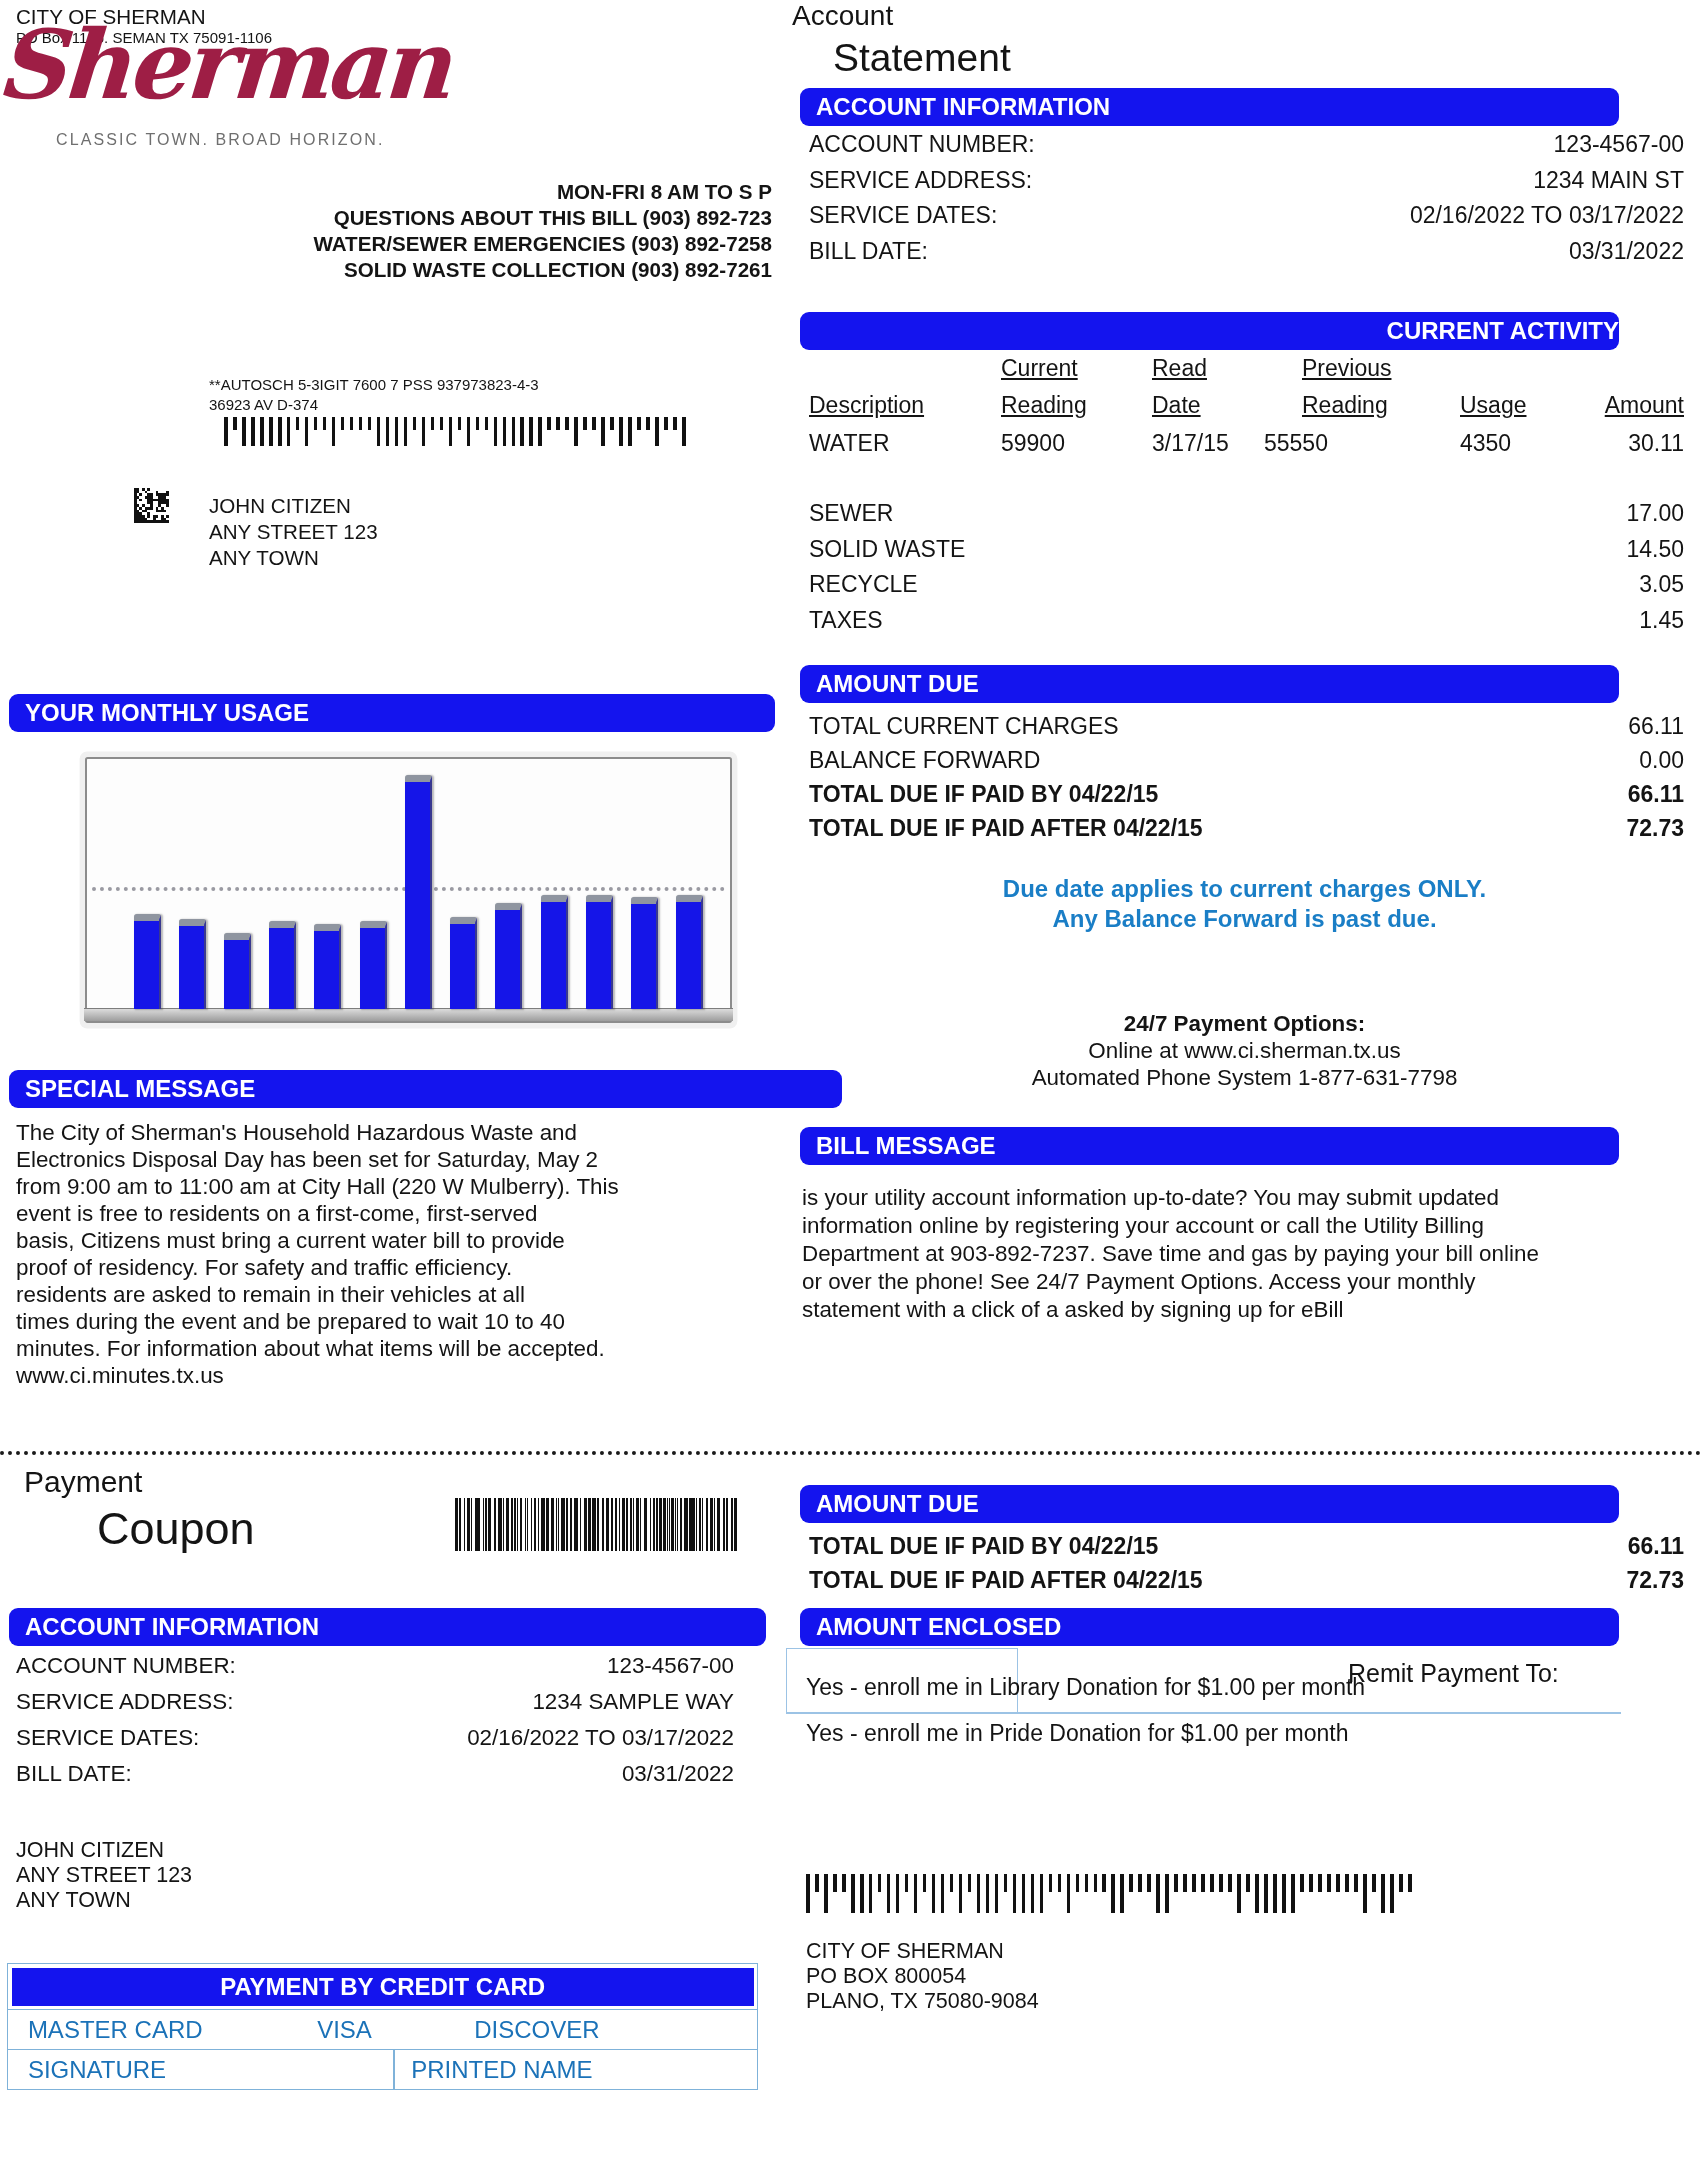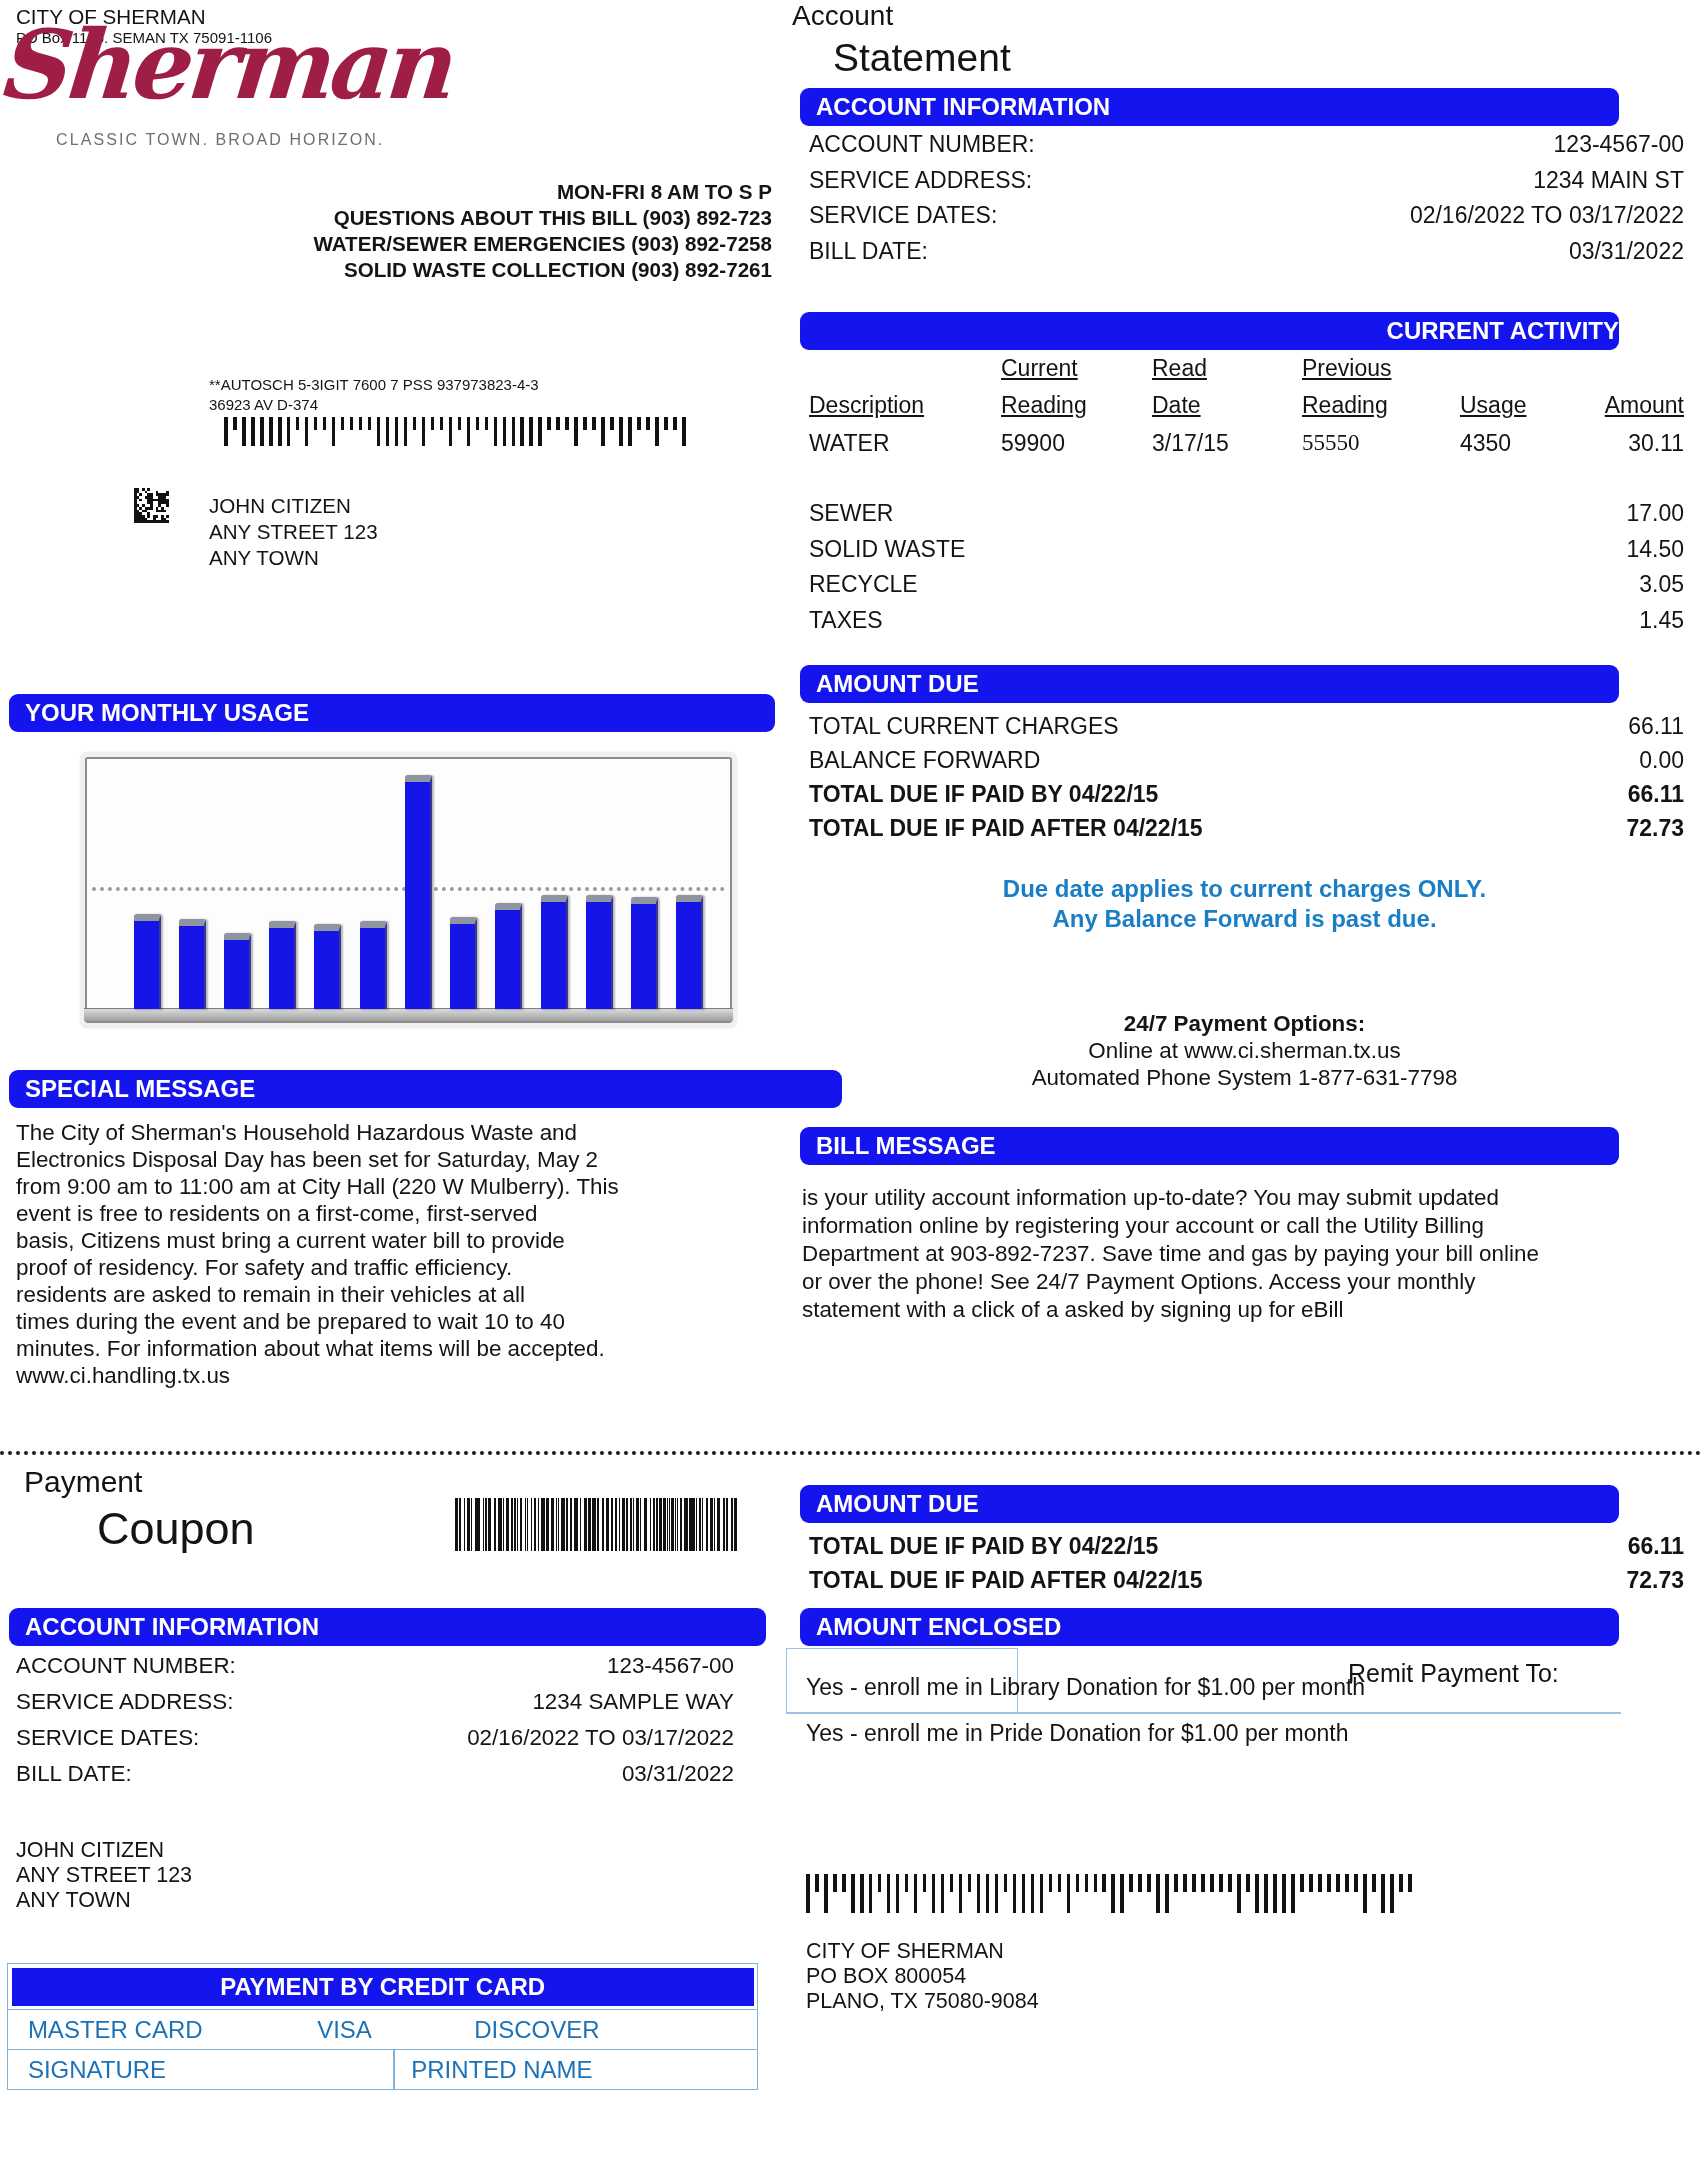--- a/index.html
+++ b/index.html
@@ -324,21 +324,21 @@
   <span class="abs u" style="left:809px;top:392px;font-size:23px;">Description</span>
   <span class="abs u" style="left:1001px;top:392px;font-size:23px;">Reading</span>
   <span class="abs u" style="left:1152px;top:392px;font-size:23px;">Date</span>
   <span class="abs u" style="left:1302px;top:392px;font-size:23px;">Reading</span>
   <span class="abs u" style="left:1460px;top:392px;font-size:23px;">Usage</span>
   <span class="abs u" style="right:18px;top:392px;font-size:23px;">Amount</span>
 
   <span class="abs" style="left:809px;top:430px;font-size:23px;">WATER</span>
   <span class="abs" style="left:1001px;top:430px;font-size:23px;">59900</span>
   <span class="abs" style="left:1152px;top:430px;font-size:23px;">3/17/15</span>
-  <span class="abs" style="left:1302px;top:430px;font-size:23px;font-family:Liberation Serif, serif;">55550</span>
+  <span class="abs" style="left:1264px;top:430px;font-size:23px;">55550</span>
   <span class="abs" style="left:1460px;top:430px;font-size:23px;">4350</span>
   <span class="abs" style="right:18px;top:430px;font-size:23px;">30.11</span>
 
   <span class="abs" style="left:809px;top:500px;font-size:23px;">SEWER</span>
   <span class="abs" style="right:18px;top:500px;font-size:23px;">17.00</span>
   <span class="abs" style="left:809px;top:536px;font-size:23px;">SOLID WASTE</span>
   <span class="abs" style="right:18px;top:536px;font-size:23px;">14.50</span>
   <span class="abs" style="left:809px;top:571px;font-size:23px;">RECYCLE</span>
   <span class="abs" style="right:18px;top:571px;font-size:23px;">3.05</span>
   <span class="abs" style="left:809px;top:607px;font-size:23px;">TAXES</span>
@@ -407,21 +407,21 @@
   <div class="abs" style="left:16px;top:1119px;font-size:22.4px;line-height:27px;white-space:normal;width:770px;">
     <div>The City of Sherman's Household Hazardous Waste and</div>
     <div>Electronics Disposal Day has been set for Saturday, May 2</div>
     <div>from 9:00 am to 11:00 am at City Hall (220 W Mulberry). This</div>
     <div>event is free to residents on a first-come, first-served</div>
     <div>basis, Citizens must bring a current water bill to provide</div>
     <div>proof of residency. For safety and traffic efficiency.</div>
     <div>residents are asked to remain in their vehicles at all</div>
     <div>times during the event and be prepared to wait 10 to 40</div>
     <div>minutes. For information about what items will be accepted.</div>
-    <div>www.ci.handling.tx.us</div>
+    <div>www.ci.minutes.tx.us</div>
   </div>
 
   <div class="dotsep"></div>
 
   <div class="abs" style="left:24px;top:1465px;font-size:30px;">Payment</div>
   <div class="abs" style="left:97px;top:1503px;font-size:45px;">Coupon</div>
   <div class="code128" id="code128" style="left:455px;top:1498px;height:53px;">
       <i style="width: 2.7px; margin-right: 1.8px;"></i>
       <i style="width: 1.8px; margin-right: 2.7px;"></i>
       <i style="width: 0.9px; margin-right: 1.8px;"></i>

